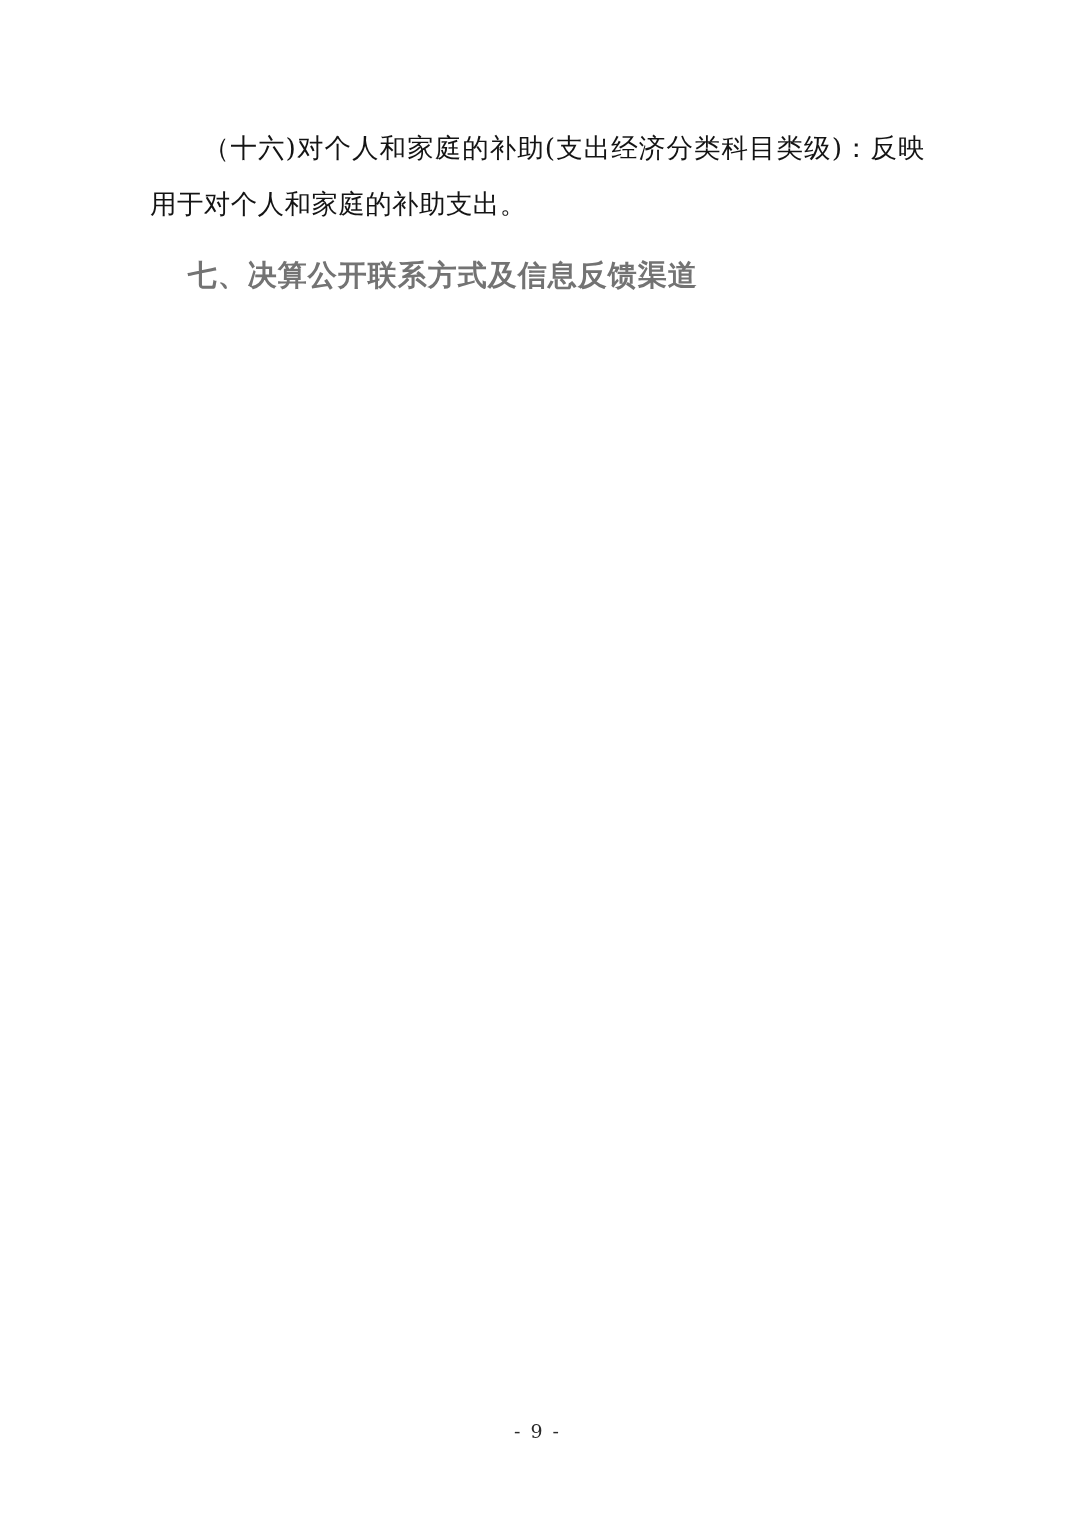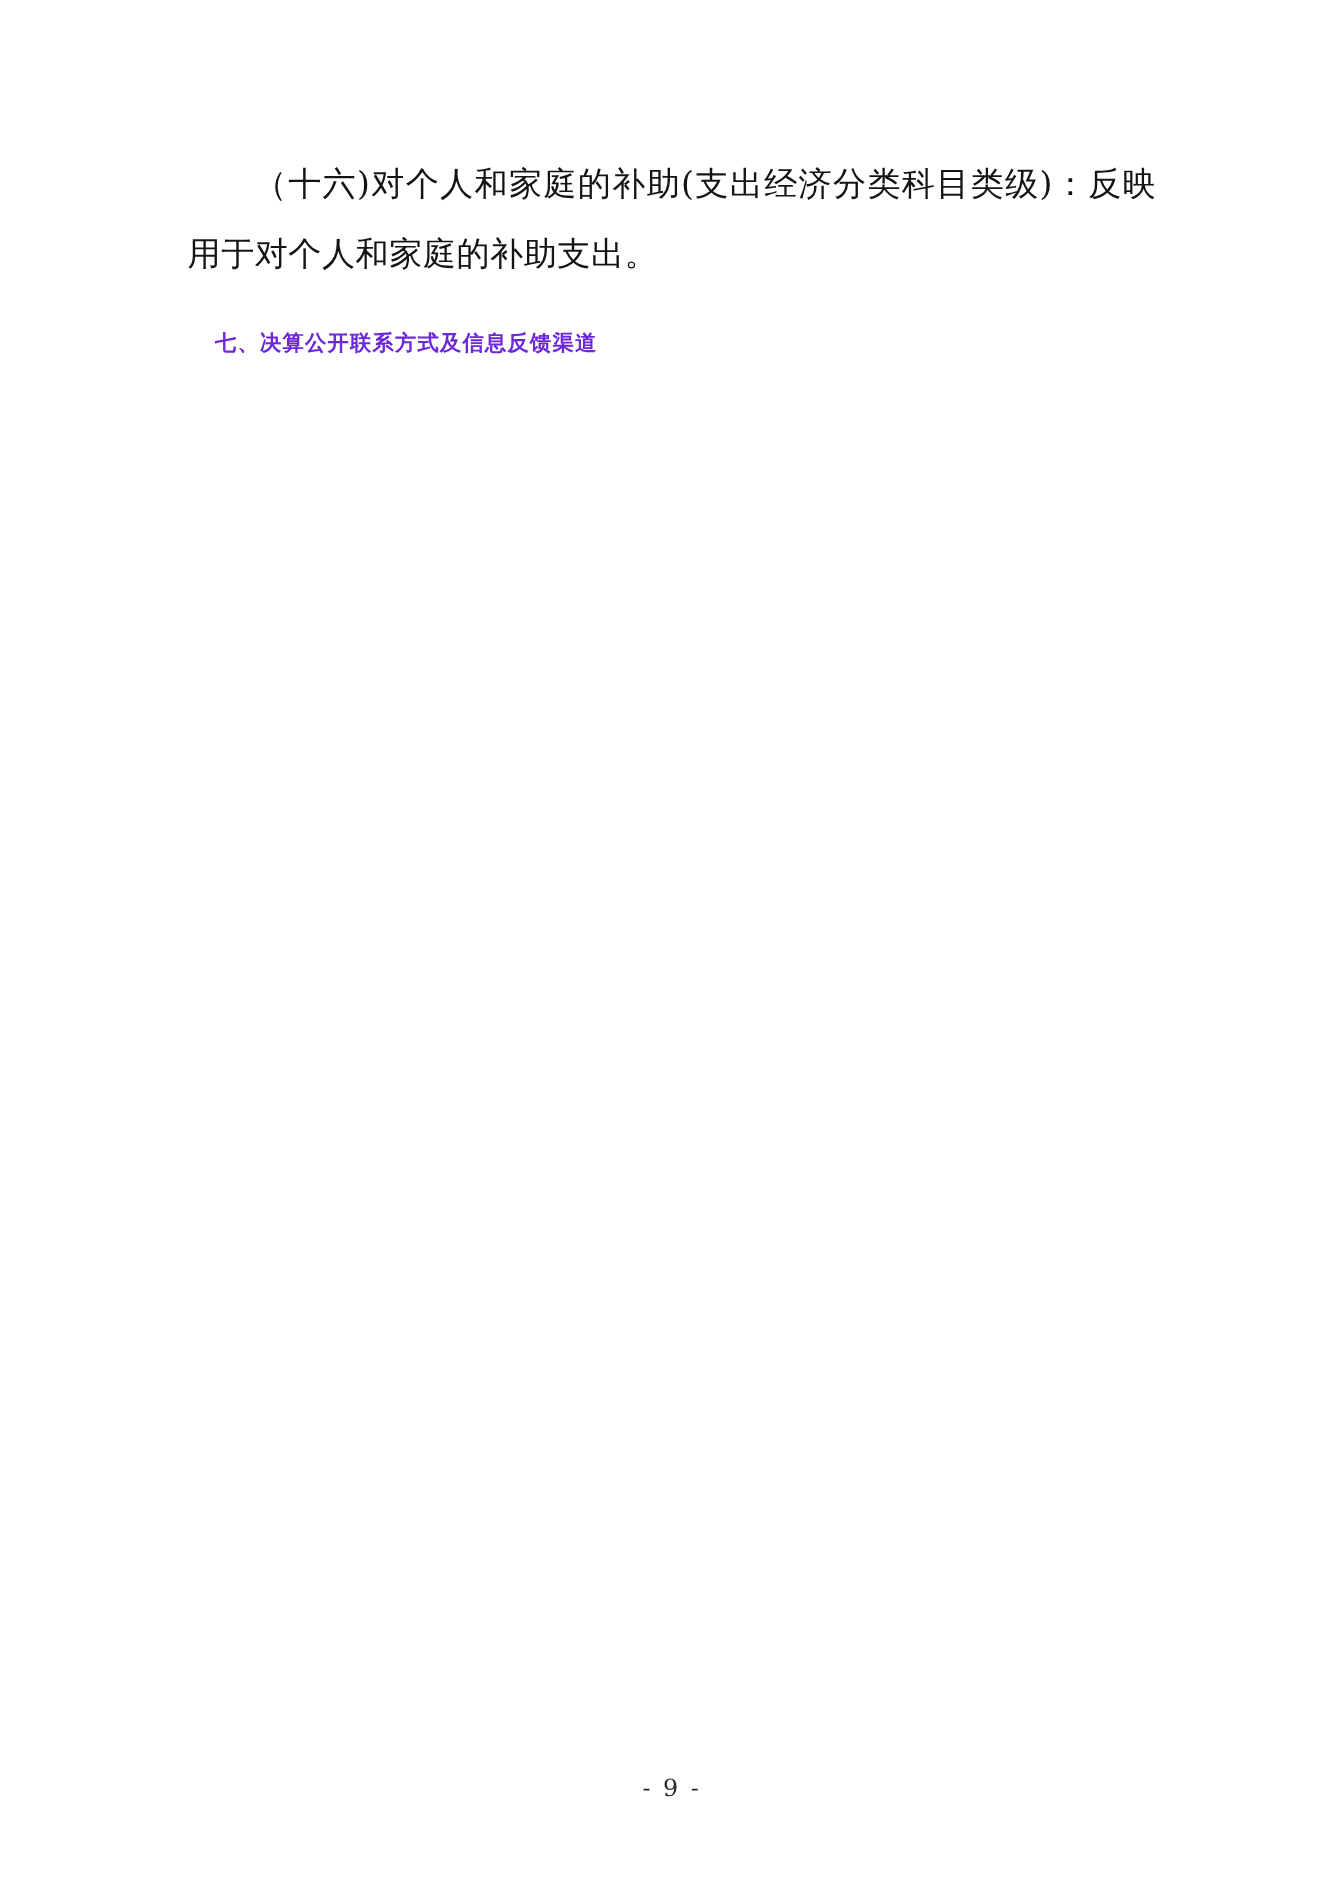--- a/index.html
+++ b/index.html
@@ -34,25 +34,25 @@
     margin: 0;
   }
   .indent {
     text-indent: 2em;
   }
   .para-block {
     margin-bottom: 0;
   }
   .section-heading {
     font-family: "DejaVu Sans", "Liberation Sans", sans-serif;
-    font-size: 17px;
+    font-size: 29px;
     font-weight: bold;
     line-height: 58px;
     letter-spacing: 1px;
-    color: #6d28d9;
+    color: #737373;
     margin: 14px 0 0 0;
     text-indent: 1.3em;
   }
   .contact-line {
     margin-top: 6px;
     text-indent: 1.6em;
   }
   .footer {
     position: absolute;
     left: 0;

